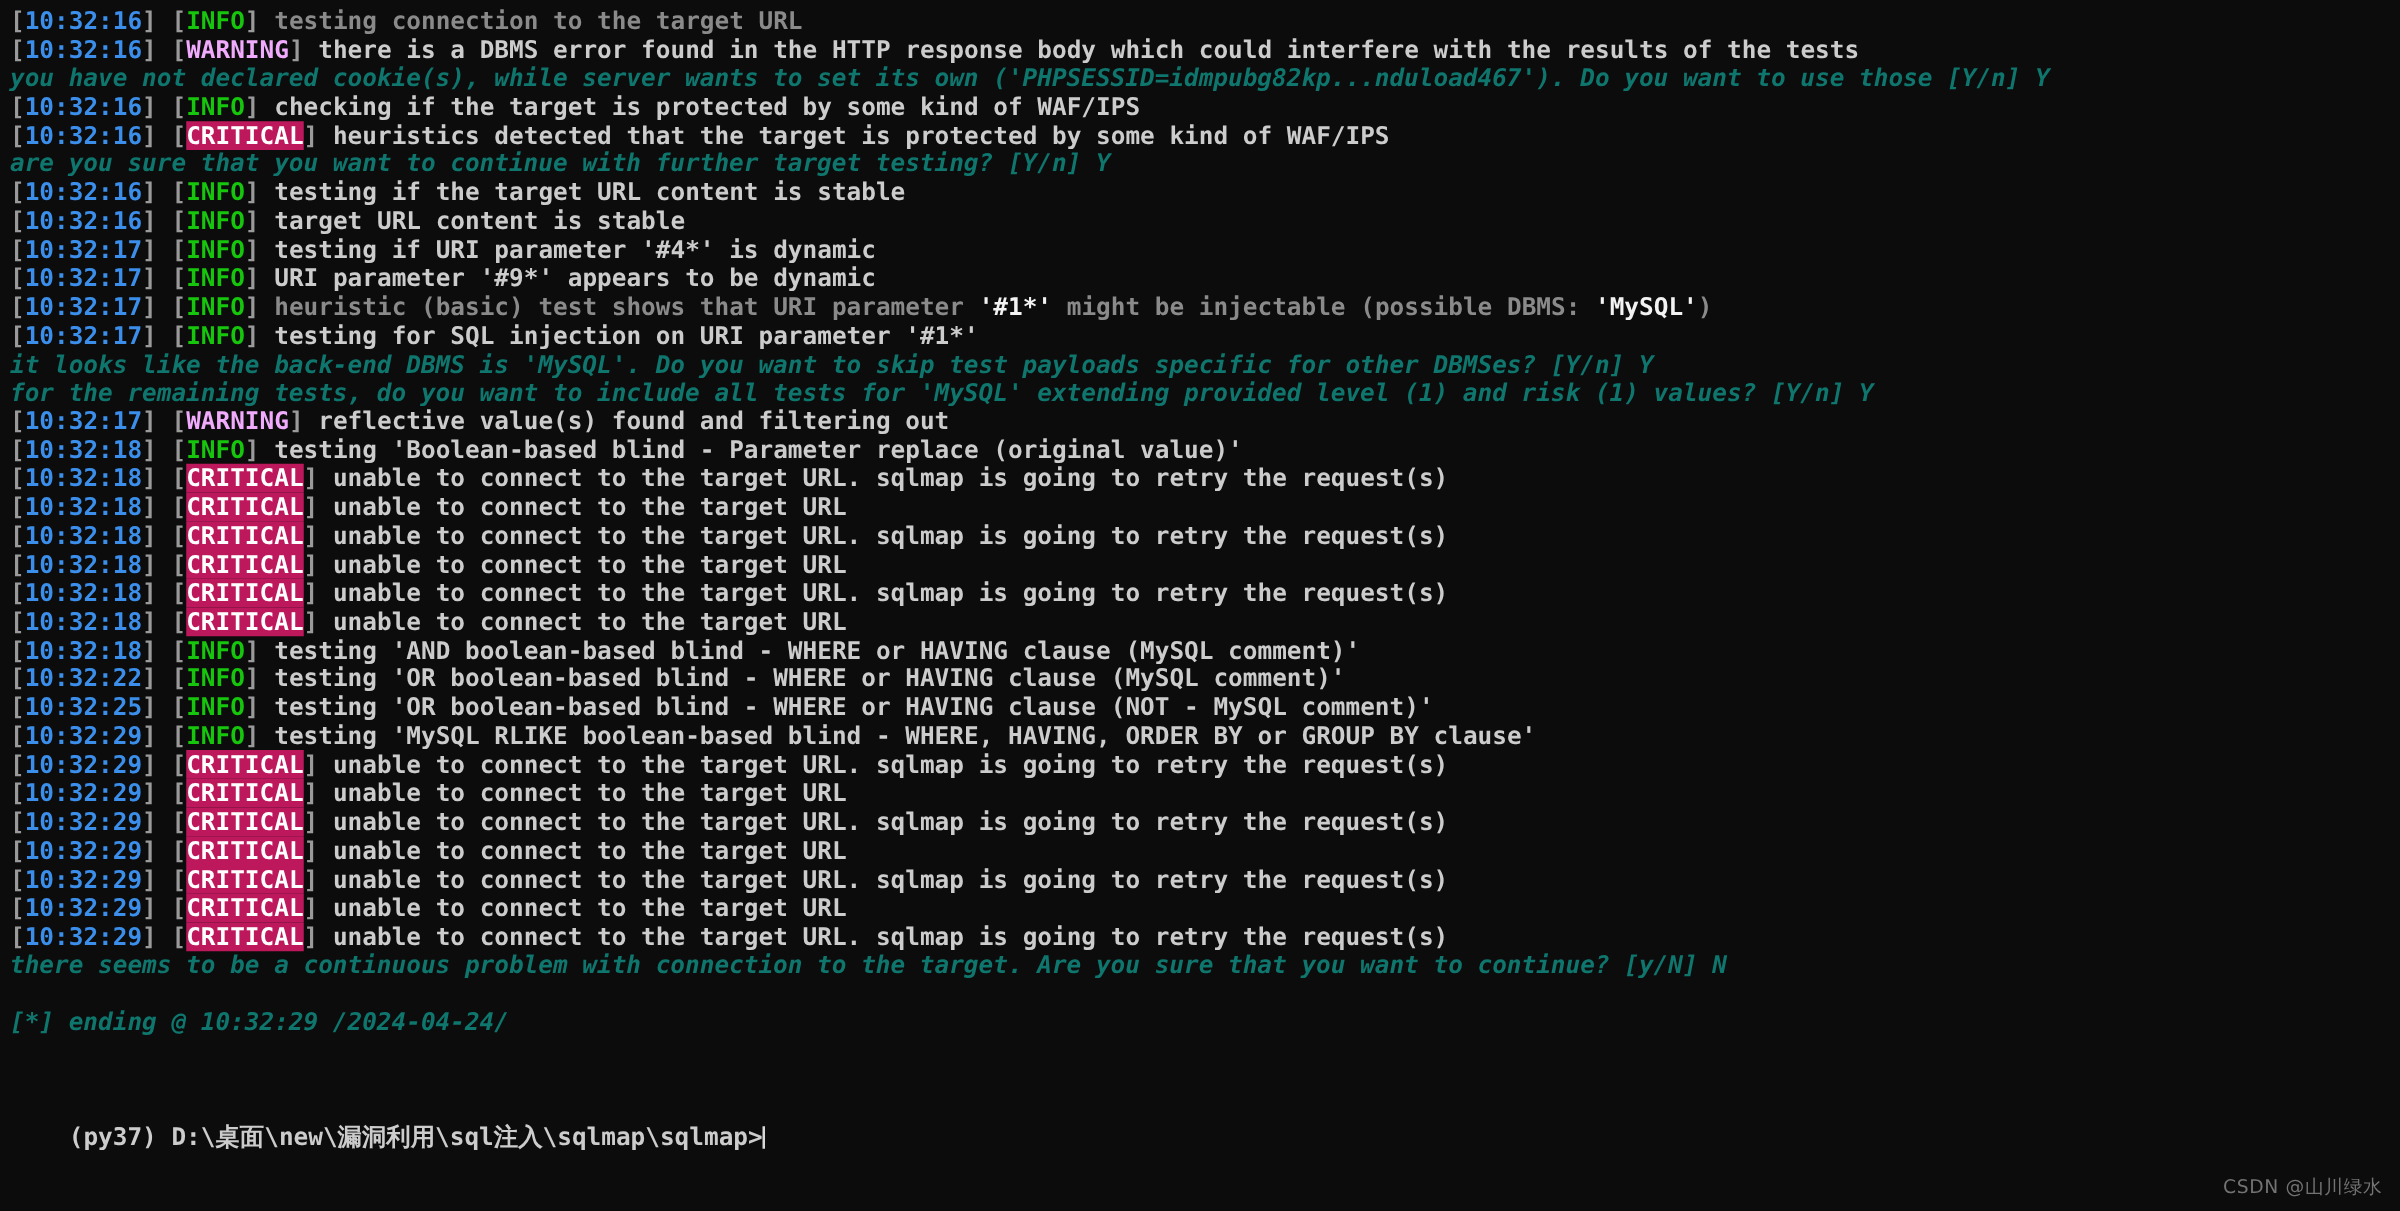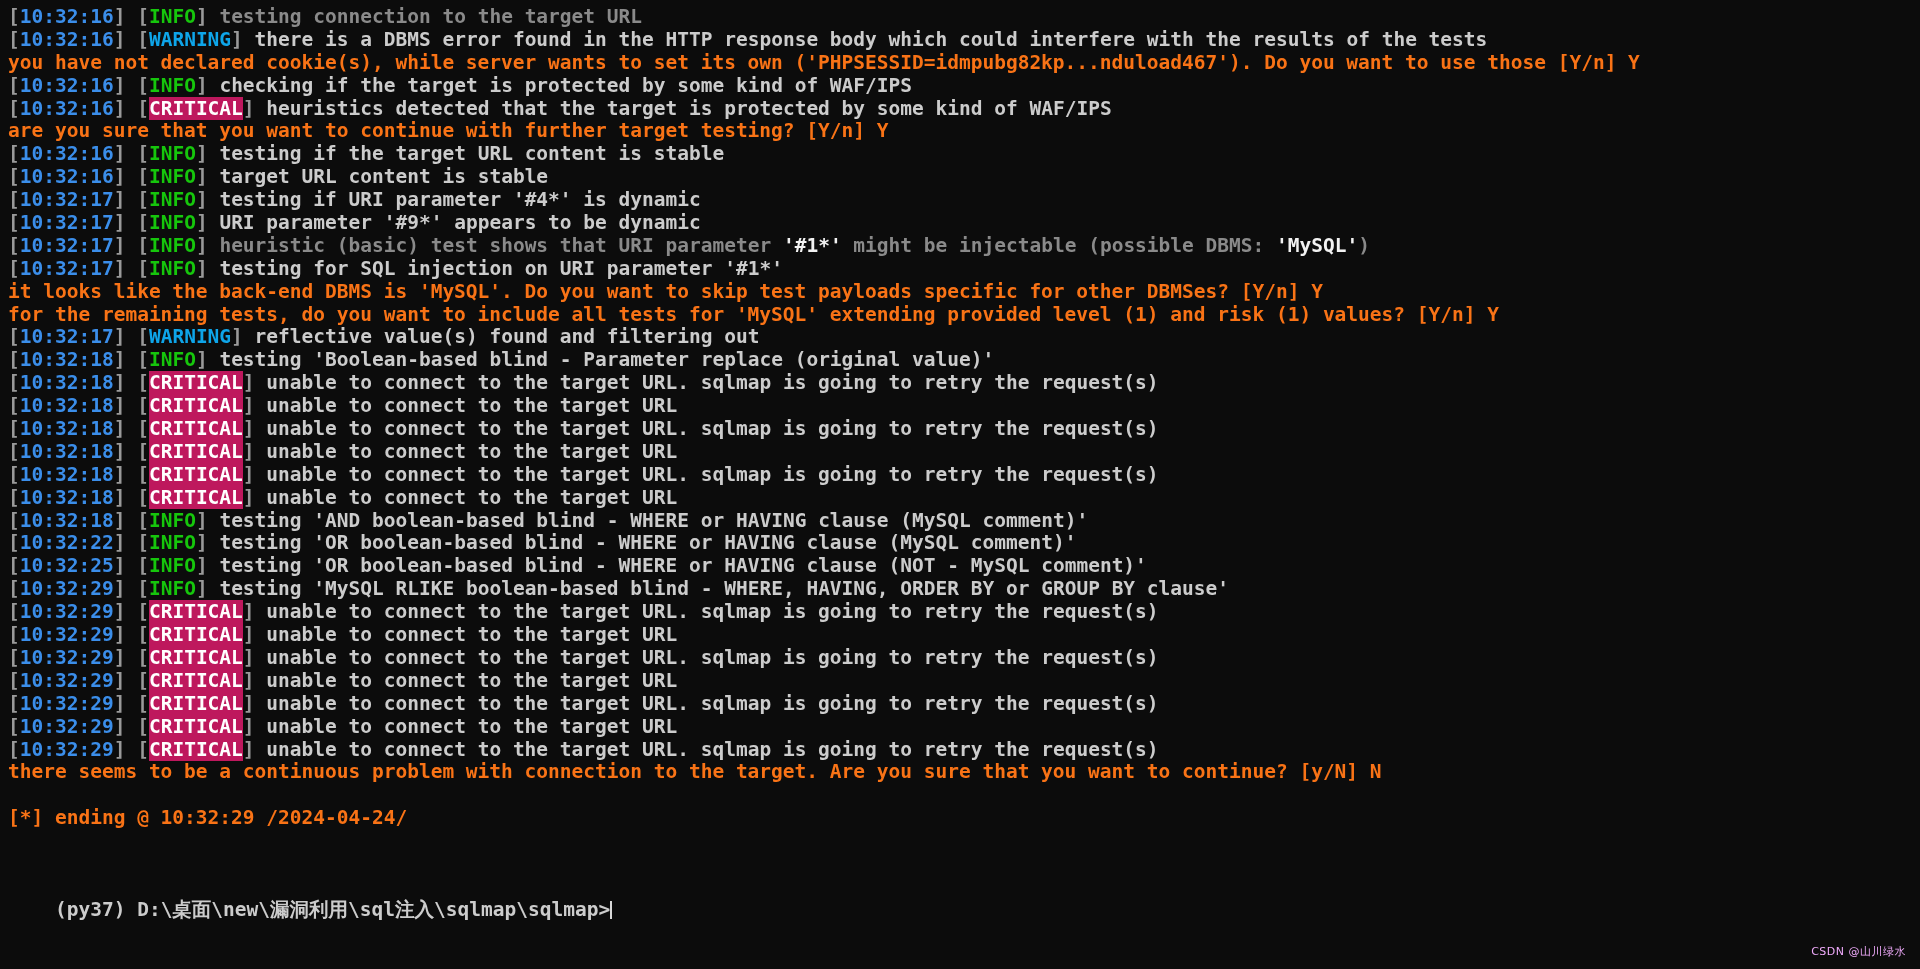--- a/index.html
+++ b/index.html
@@ -31,41 +31,41 @@
     padding-left: 8px;
     color: #cccccc;
     font-weight: bold;
   }
   .line.blank { color: transparent; }
 
   
   .br   { color: #9a9a9a; }            
   .ts   { color: #3b8eea; }            
   .info { color: #16c60c; }            
-  .warn { color: #0ea5e9; }            
+  .warn { color: #f0abfc; }            
   .crit { color: #ffffff; background: #be185d; } 
   .msg  { color: #cccccc; margin-top: 20px; }            
   .dim  { color: #8a8a8a; font-weight: bold; } 
   .hl   { color: #f2f2f2; font-weight: bold; } 
-  .usr  { color: #f97316; }            
+  .usr  { color: #0f766e; font-style: italic; }            
 
   .cursor {
     display: inline-block;
     width: 2px;
     height: 18px;
     background: #d8d8d8;
     vertical-align: -3px;
   }
 
   #watermark {
     position: absolute;
     right: 14px;
     bottom: 10px;
-    color: #f0abfc;
-    font-size: 11px;
+    color: #737373;
+    font-size: 15px;
     font-weight: normal;
     font-family: "DejaVu Sans", "Liberation Sans", sans-serif;
     letter-spacing: 0.5px;
   }
 </style>
 </head>
 <body>
 
 <div id="terminal">
   <div id="log">

